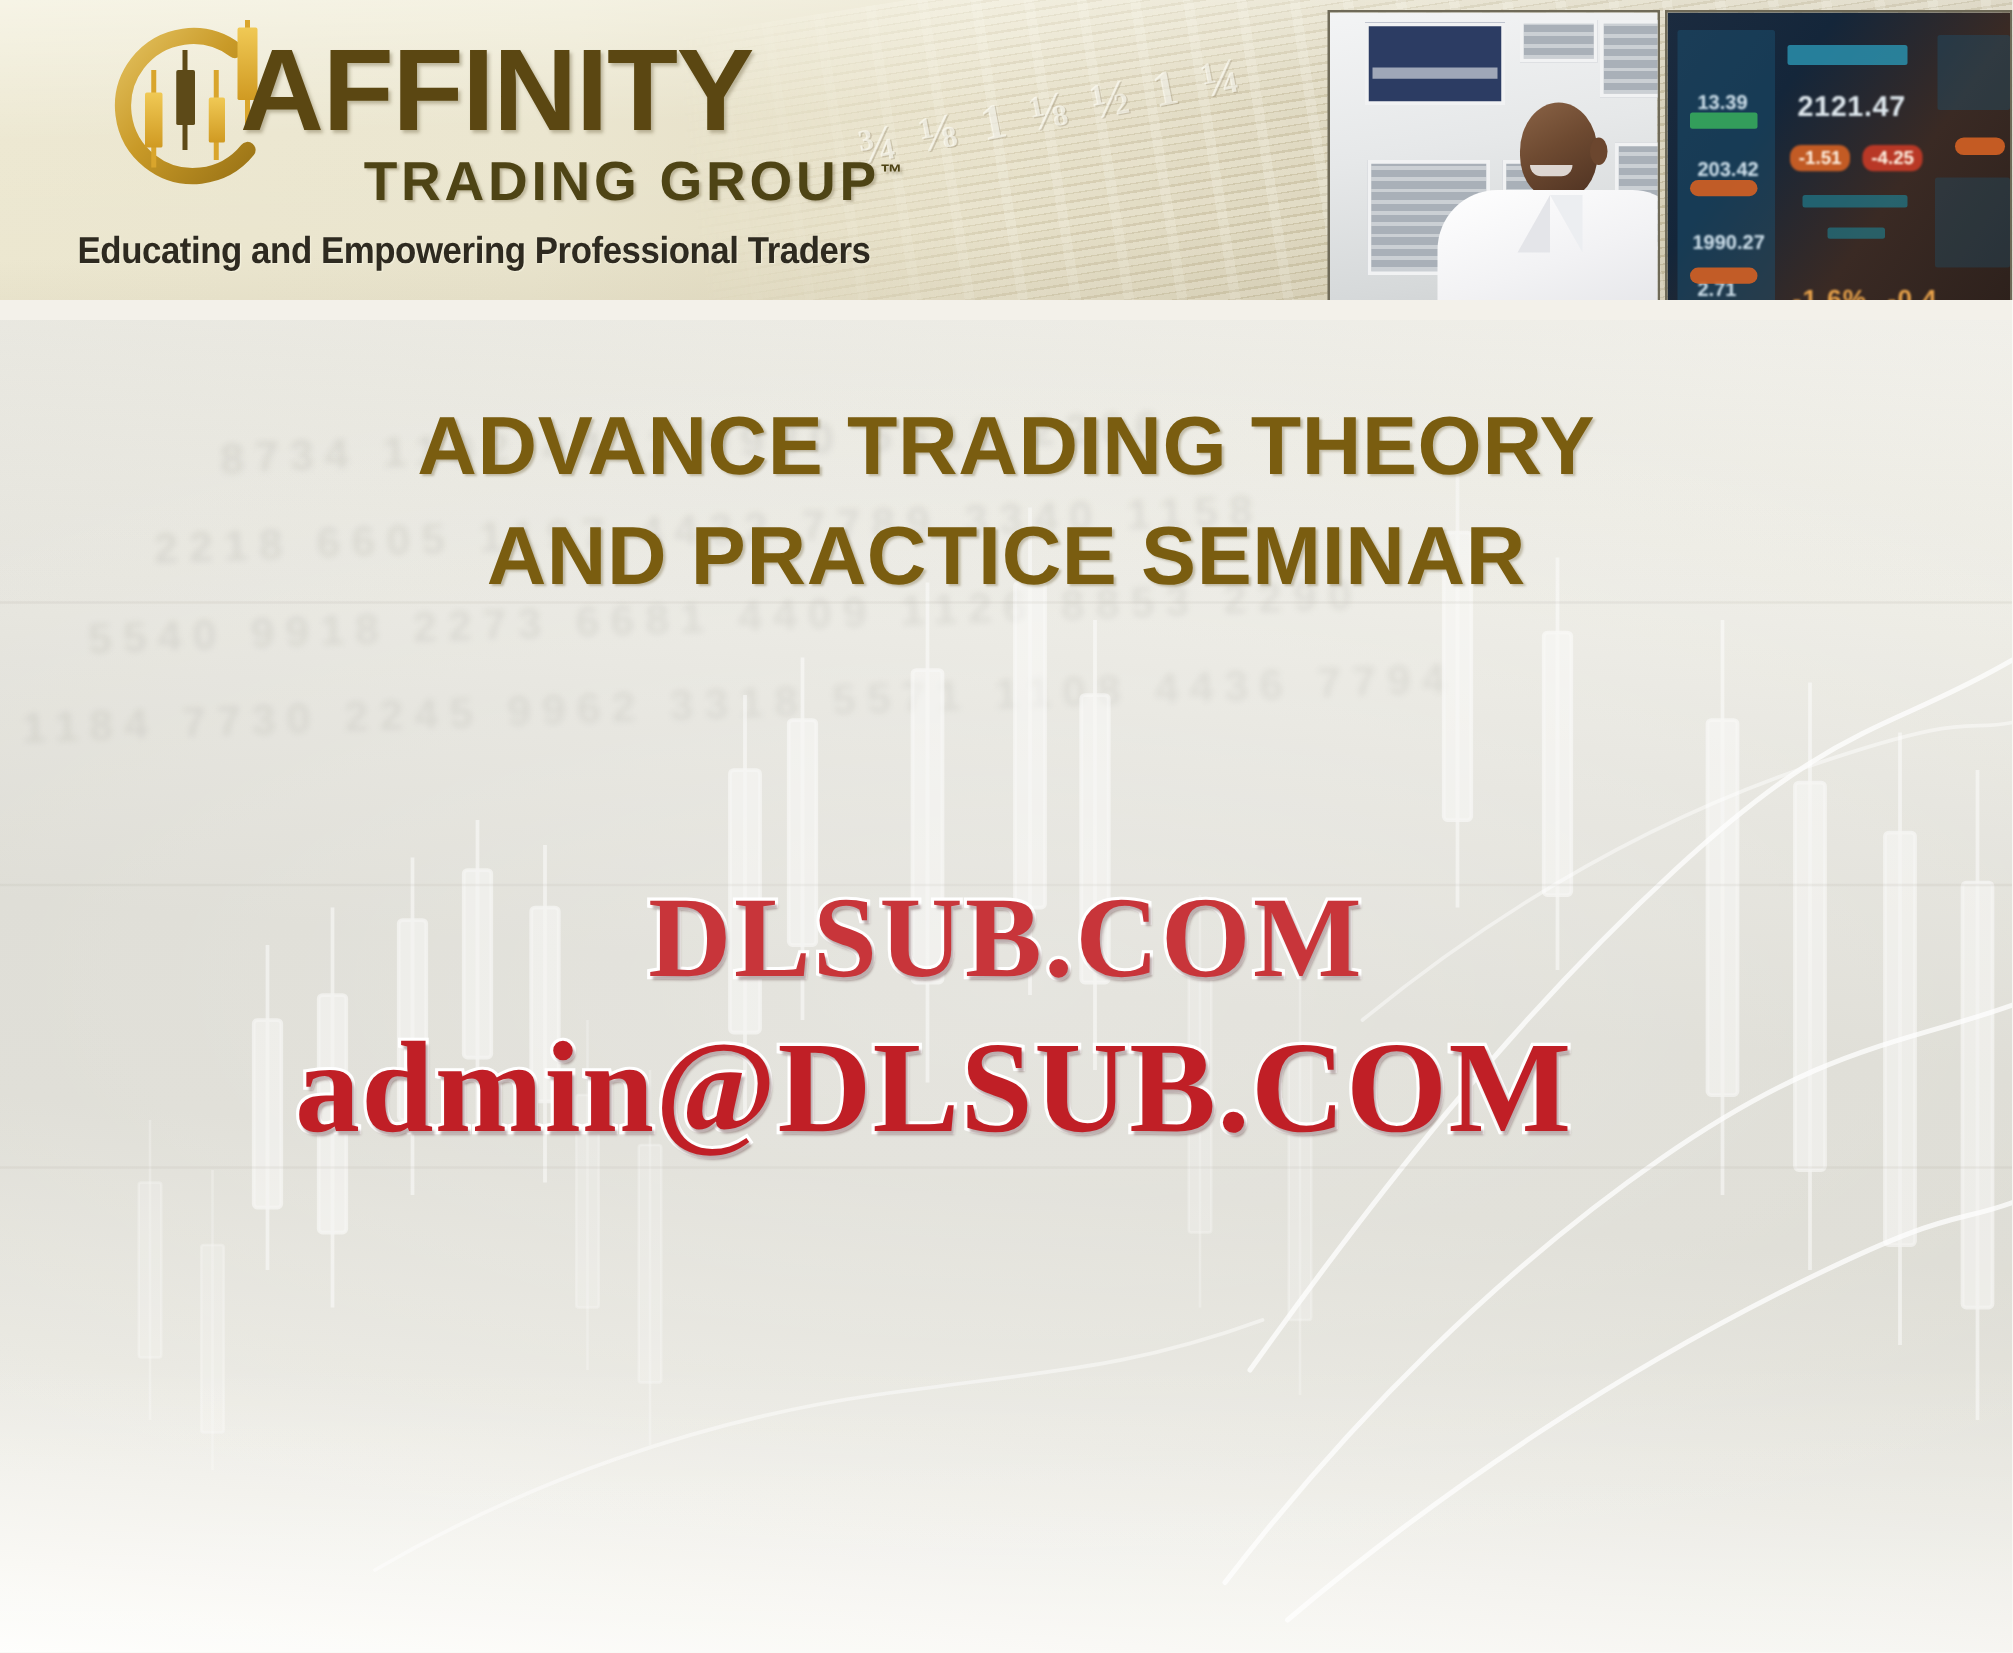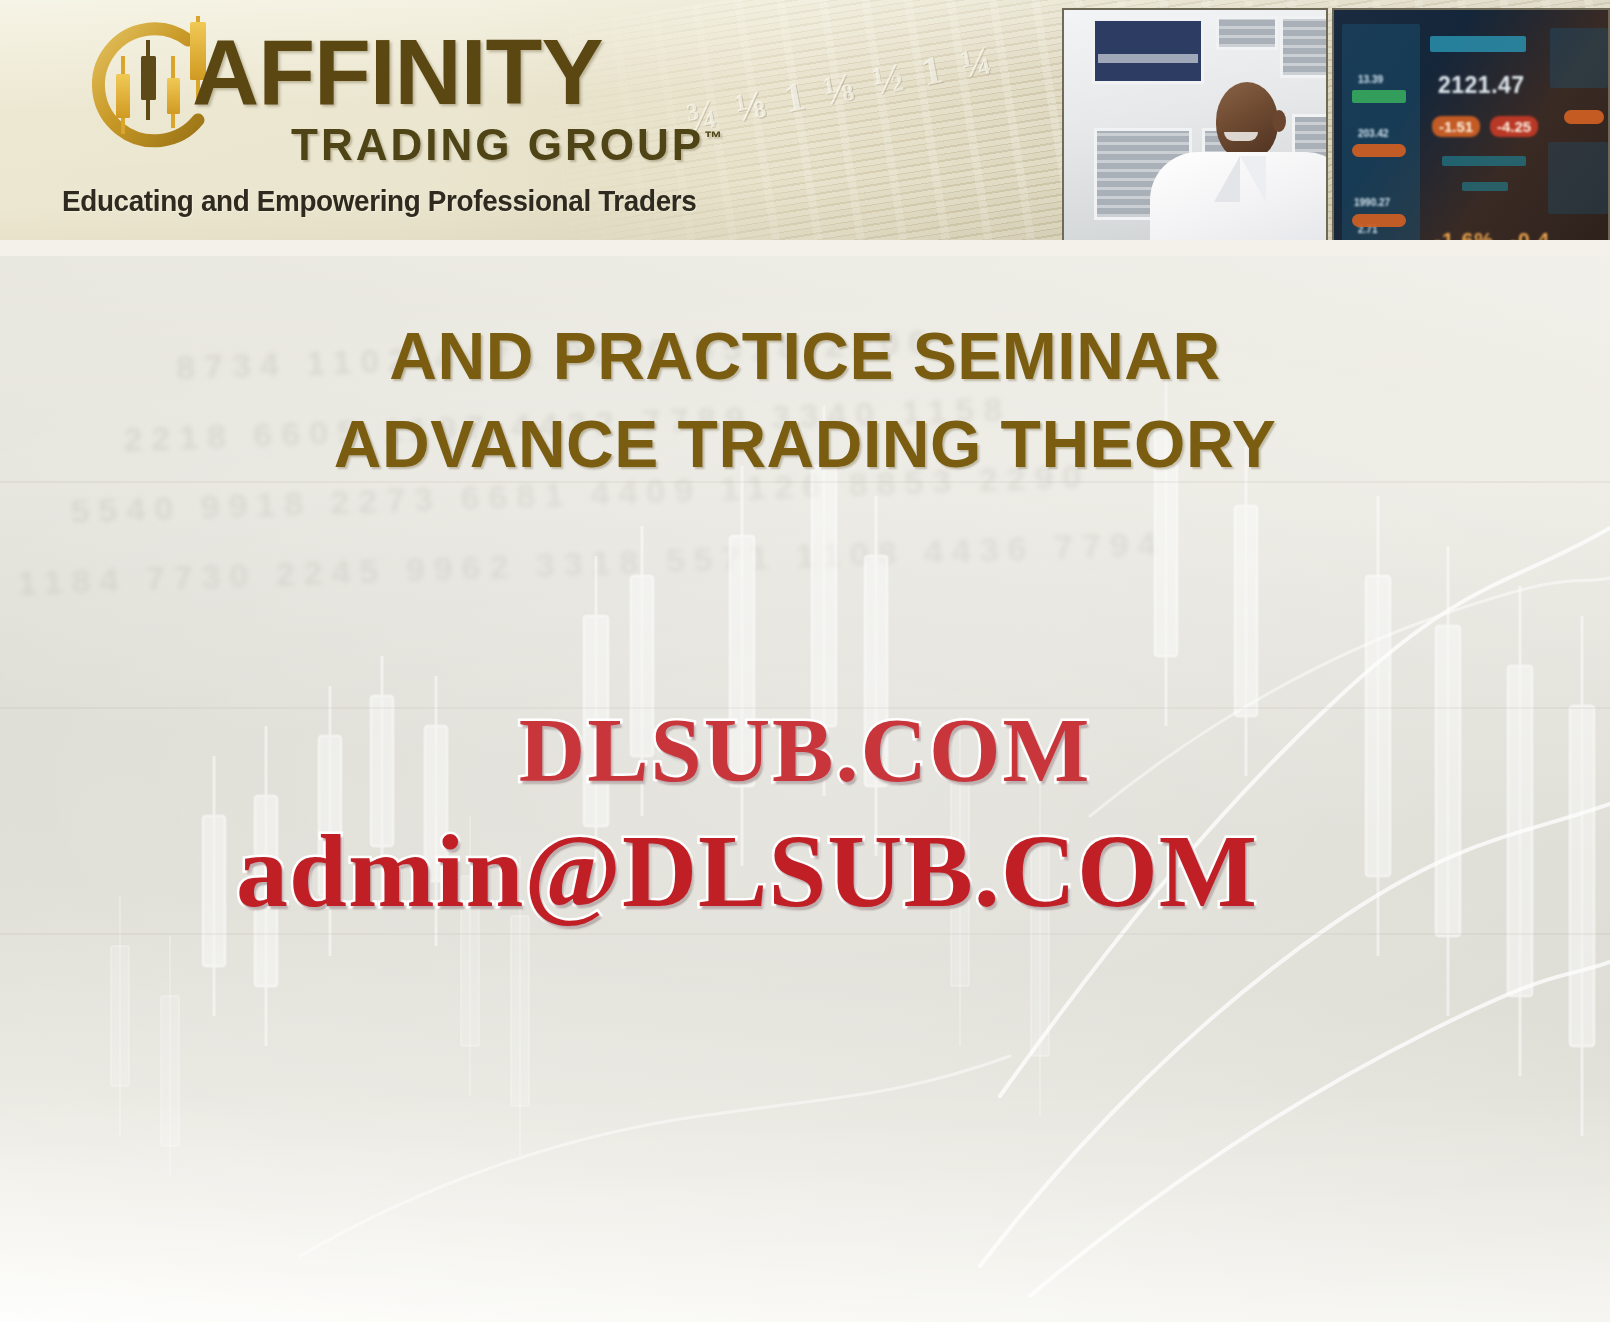--- a/index.html
+++ b/index.html
@@ -287,21 +287,21 @@
     font-weight: bold;
     font-size: 21px;
     color: #e8a24a;
     letter-spacing: 1px;
     white-space: nowrap;
   }
   .md-tick {
     position: absolute;
     font-family: "Liberation Sans", sans-serif;
     font-weight: bold;
-    font-size: 10px;
+    font-size: 16px;
     color: #cfe1ec;
     white-space: nowrap;
   }
   .md-blur { filter: blur(.9px); }
 
   
   #slide-body {
     position: absolute;
     left: 0; top: 256px;
     width: 1610px;
@@ -475,21 +475,21 @@
 
       <div class="thumb" id="thumb-market">
         <div class="md-bg"></div>
 
         <div class="md-panel" style="left:8px;  top:14px; width:78px; height:240px; opacity:.55;"></div>
         <div class="md-tick md-blur" style="left:24px; top:64px;">13.39</div>
         <div class="md-panel md-green" style="left:18px; top:80px; width:54px; height:13px;"></div>
         <div class="md-tick md-blur" style="left:24px; top:118px;">203.42</div>
         <div class="md-panel md-orng" style="left:18px; top:134px; width:54px; height:13px;"></div>
         <div class="md-tick md-blur" style="left:24px; top:168px;margin-top:46px;">2.71</div>
-        <div class="md-tick md-blur" style="left:20px; top:176px;margin-top:11px;">1990.27</div>
+        <div class="md-tick md-blur" style="left:20px; top:176px;">1990.27</div>
         <div class="md-panel md-orng" style="left:18px; top:204px; width:54px; height:13px;"></div>
         <div class="md-tick md-blur" style="left:22px; top:240px;">205.62</div>
 
         <div class="md-panel" style="left:96px; top:26px; width:96px; height:16px; background:rgba(42,150,180,.8);"></div>
         <div class="md-txt md-big md-blur" style="left:104px; top:62px;">2121.47</div>
         <div class="md-badge md-orng md-blur" style="left:98px;  top:106px;">-1.51</div>
         <div class="md-badge md-red md-blur" style="left:156px; top:106px;">-4.25</div>
         <div class="md-panel md-teal" style="left:108px; top:146px; width:84px; height:10px; opacity:.75;"></div>
         <div class="md-panel md-teal" style="left:128px; top:172px; width:46px; height:9px;  opacity:.7;"></div>
         <div class="md-pct md-blur" style="left:100px; top:218px;">-1.6%</div>
@@ -579,20 +579,20 @@
         <line x1="0" y1="226" x2="1610" y2="226"></line>
         <line x1="0" y1="452" x2="1610" y2="452"></line>
         <line x1="0" y1="678" x2="1610" y2="678"></line>
       </g>
     </svg>
 
     <div id="bg-vignette"></div>
   </div>
 
   <div id="slide-title">
+    <span class="tl">ADVANCE TRADING THEORY</span>
     <span class="tl">AND PRACTICE SEMINAR</span>
-    <span class="tl">ADVANCE TRADING THEORY</span>
   </div>
 
   <div class="watermark" id="watermark-site">DLSUB.COM</div>
   <div class="watermark" id="watermark-email">admin@DLSUB.COM</div>
 
 </div>
 
 </body></html>

